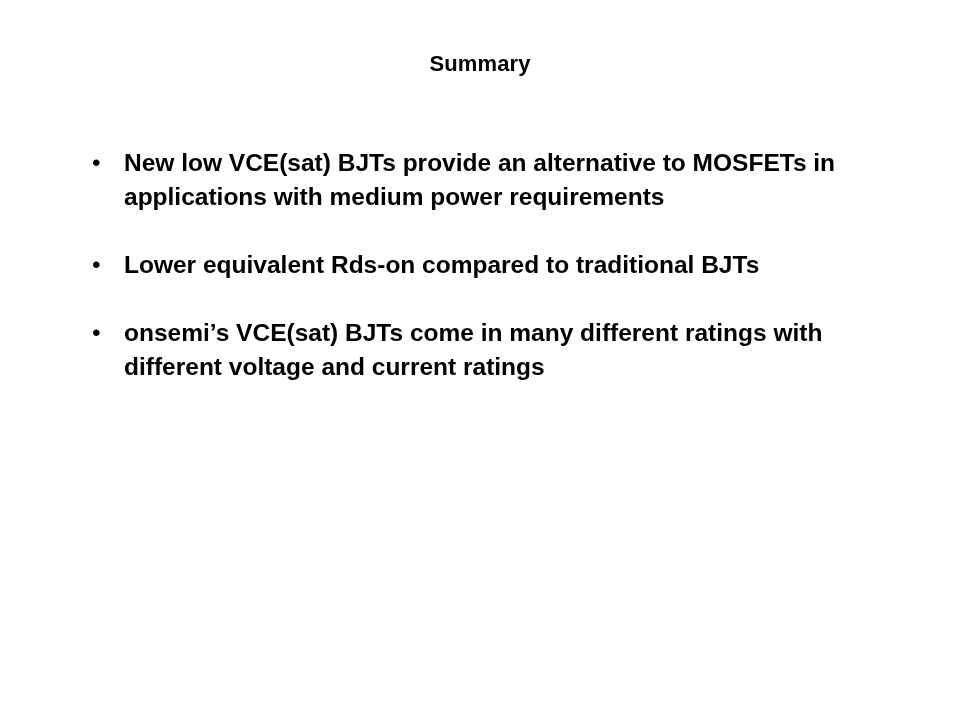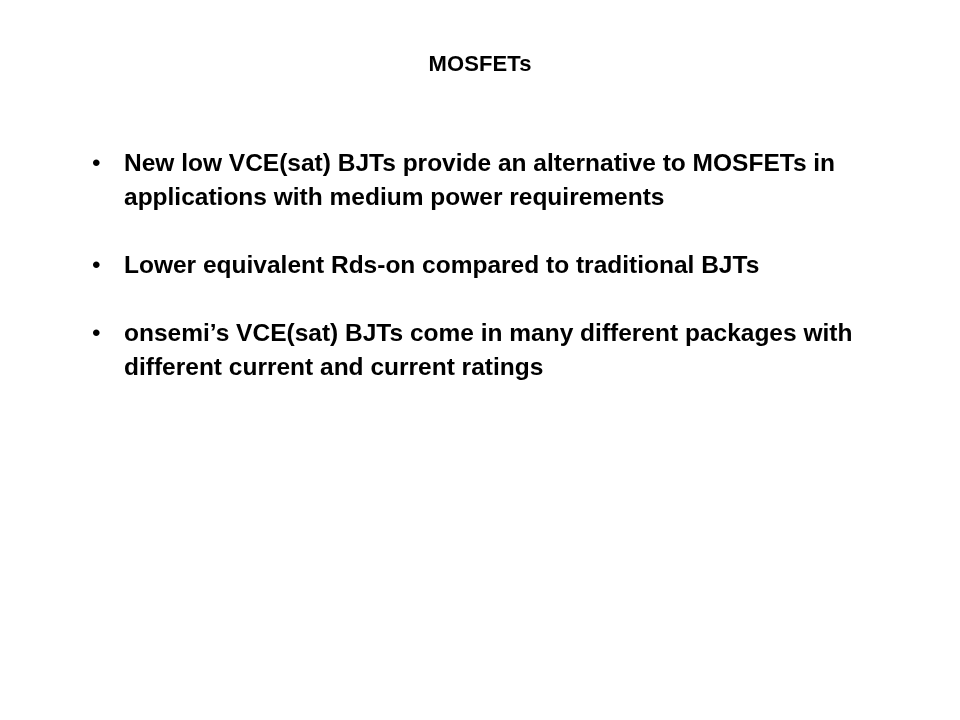--- a/index.html
+++ b/index.html
@@ -66,33 +66,33 @@
   }
   .b1 { width: 760px; }
   .b2 { width: 760px; }
   .b3 { width: 755px; }
 </style>
 </head>
 <body>
 
 <div class="slide">
 
-  <div class="slide-title">MOSFETs</div>
+  <div class="slide-title">Summary</div>
 
   <div class="body-block">
 
     <div class="bullet-item b1">
       <span class="bullet-marker">•</span>
       <span class="bullet-text">New low VCE(sat) BJTs provide an alternative to MOSFETs in applications with medium power requirements</span>
     </div>
 
     <div class="bullet-item b2">
       <span class="bullet-marker">•</span>
       <span class="bullet-text">Lower equivalent Rds-on compared to traditional BJTs</span>
     </div>
 
     <div class="bullet-item b3">
       <span class="bullet-marker">•</span>
-      <span class="bullet-text">onsemi’s VCE(sat) BJTs come in many different packages with different current and current ratings</span>
+      <span class="bullet-text">onsemi’s VCE(sat) BJTs come in many different ratings with different voltage and current ratings</span>
     </div>
 
   </div>
 </div>
 
 </body></html>

